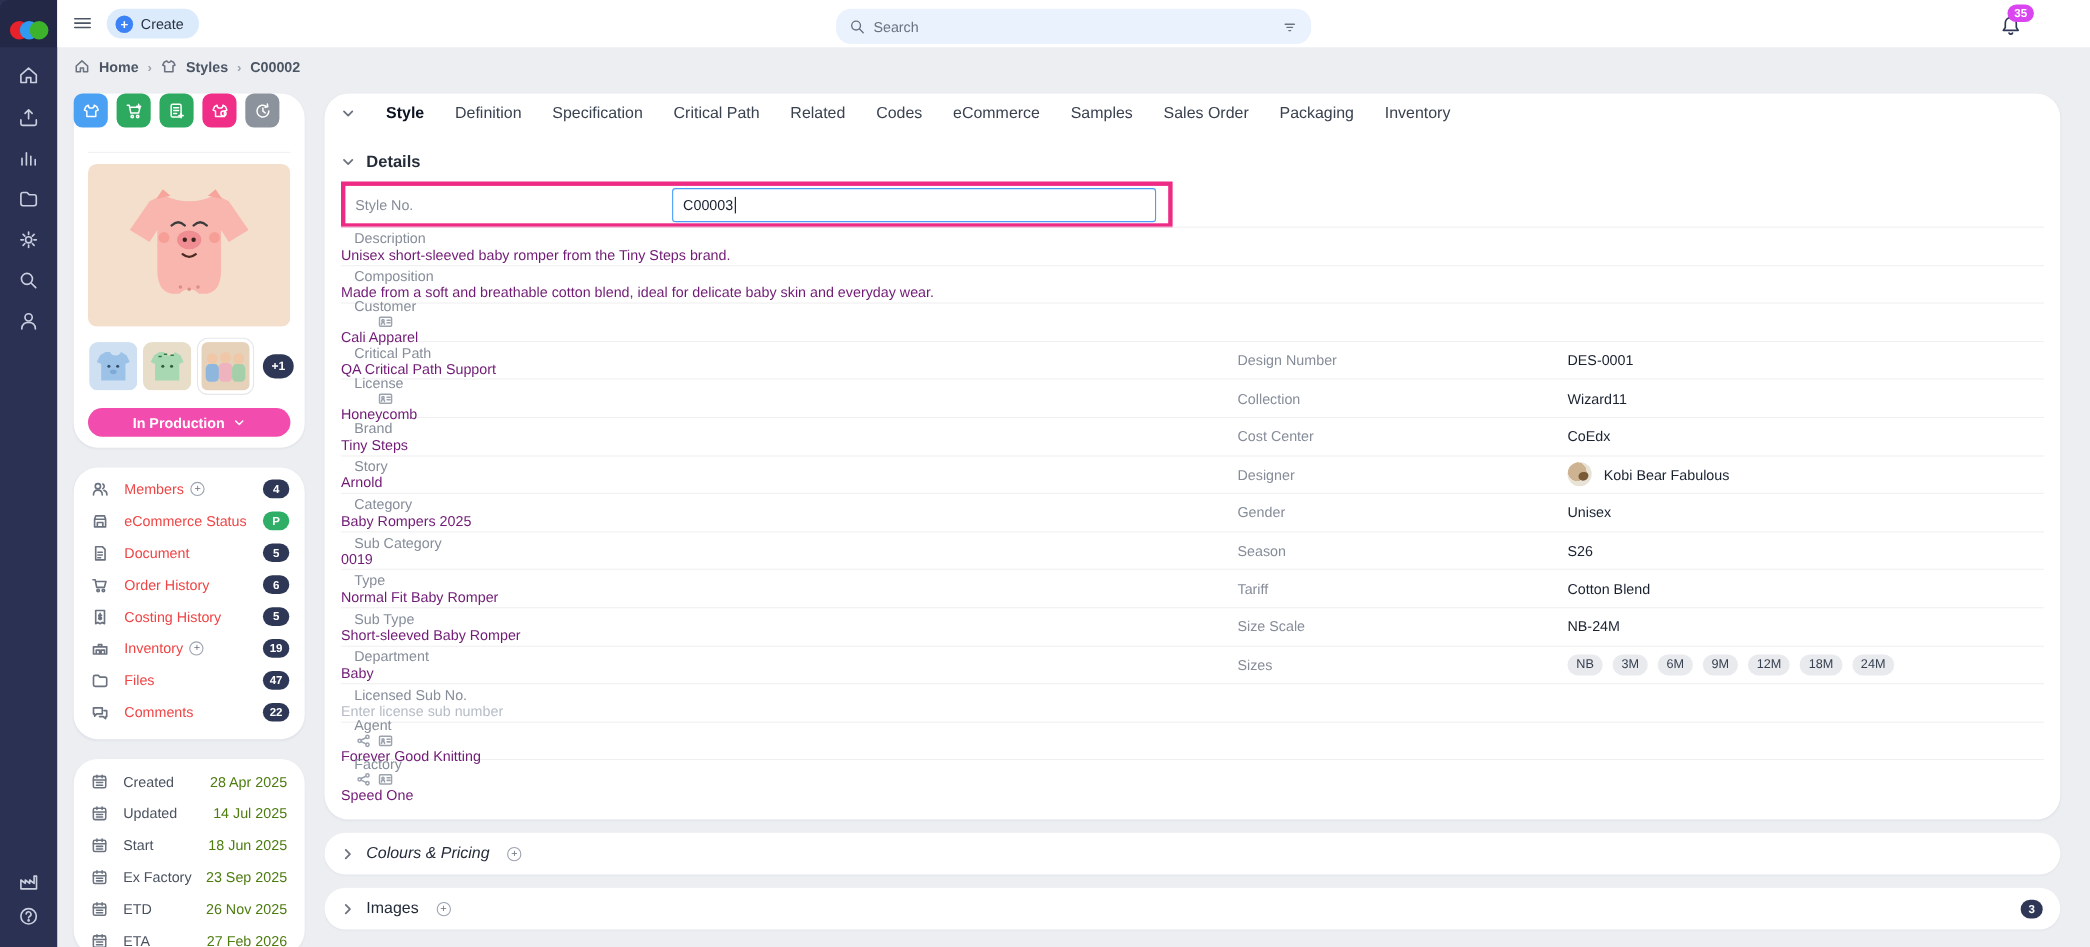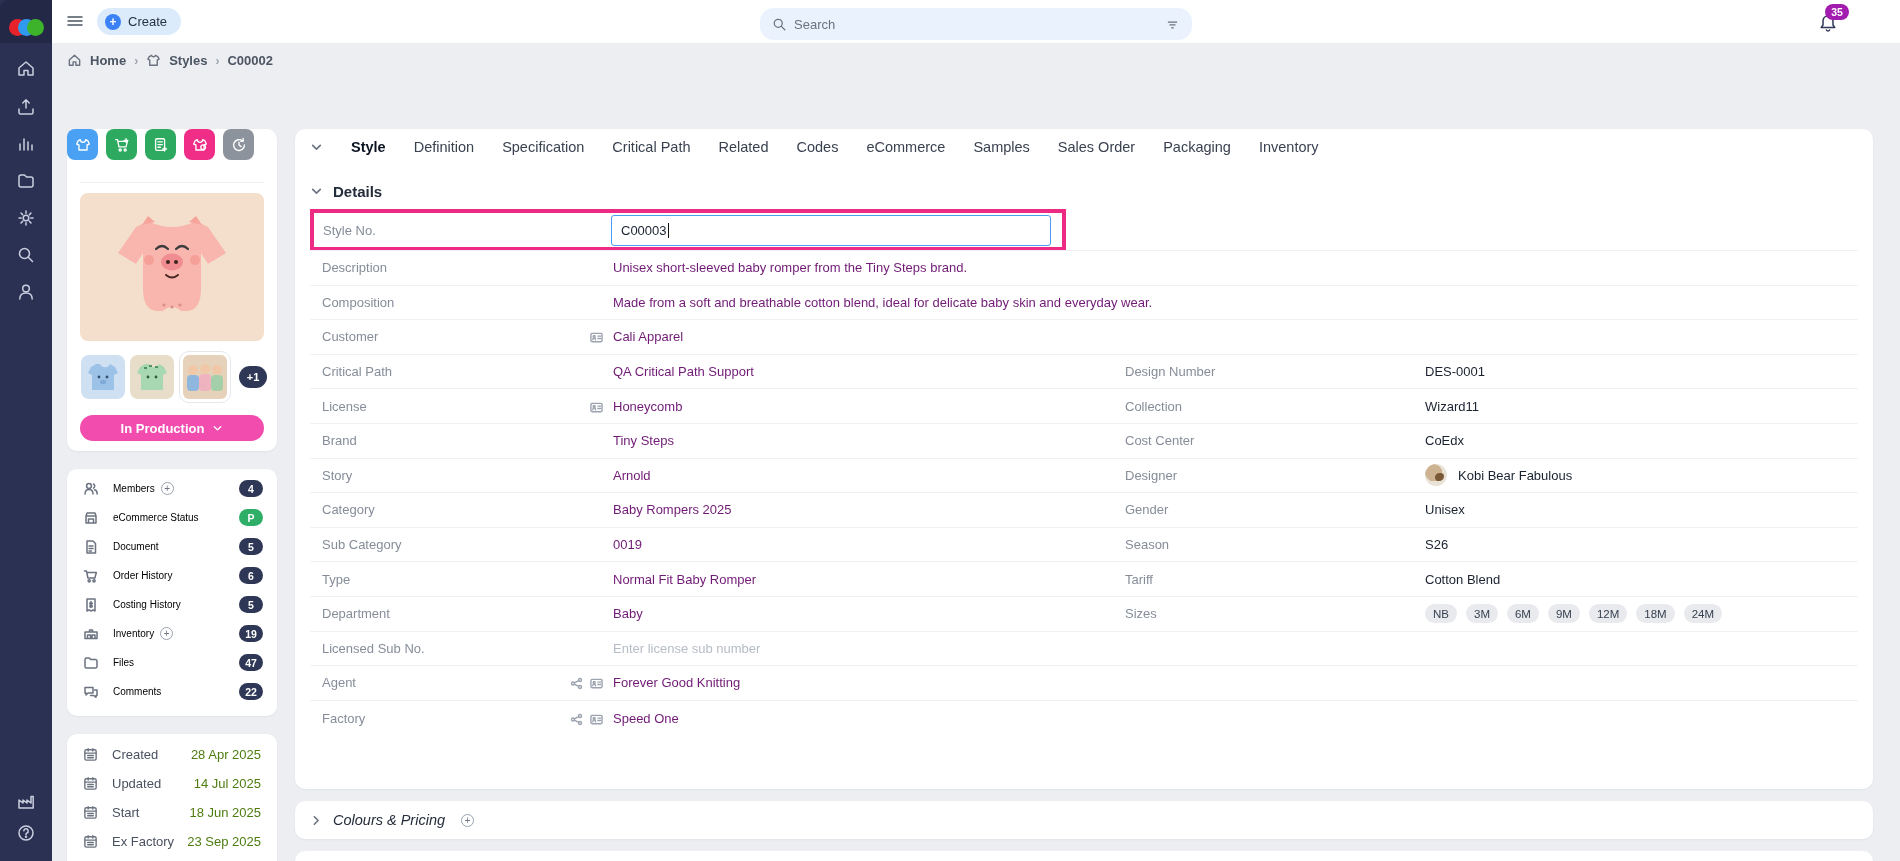--- a/index.html
+++ b/index.html
@@ -18,48 +18,48 @@
   .topbar { left:52px; top:0; right:0; height:43px; background:#ffffff; }
   .burger { left:14px; top:13px; width:18px; height:16px; color:#4b5563; cursor:pointer; }
   .create-btn { left:45px; top:8px; height:27px; padding:0 14px 0 8px; background:#dcebfc; border-radius:14px; display:flex; align-items:center; gap:7px; cursor:pointer; }
   .create-plus { width:16px; height:16px; border-radius:50%; background:#3b82f6; color:#fff; font-size:12px; font-weight:bold; display:flex; align-items:center; justify-content:center; line-height:1; }
   .create-lbl { font-size:13px; color:#273142; }
   .searchbar { left:708px; top:8px; width:432px; height:27px; background:#e9f2fd; border-radius:14px; display:flex; align-items:center; padding:16px 12px; gap:7px; }
   .searchbar input { border:none; outline:none; background:transparent; font-size:13px; color:#374151; flex:1; font-family:inherit; }
   .searchbar input::placeholder { color:#6b7280; }
   .search-ic, .filter-ic { width:15px; height:15px; color:#6b7280; flex:0 0 auto; }
   .bell-wrap { left:1765px; top:8px; width:30px; height:30px; color:#2e3756; cursor:pointer; }
-  .bell-badge { position:absolute; left:8px; top:-4px; min-width:24px; height:16px; background:#a21caf; color:#fff; border-radius:9px; font-size:10.5px; font-weight:bold; display:flex; align-items:center; justify-content:center; padding:0 4px; }
+  .bell-badge { position:absolute; left:8px; top:-4px; min-width:24px; height:16px; background:#d946ef; color:#fff; border-radius:9px; font-size:10.5px; font-weight:bold; display:flex; align-items:center; justify-content:center; padding:0 4px; }
 
   
   .crumbs { left:67px; top:53px; display:flex; align-items:center; gap:8px; font-size:13px; color:#4b5563;font-weight:bold; }
   .crumb-ic { width:15px; height:15px; color:#6b7280; }
   .crumb-sep { color:#9ca3af; font-size:12px; }
   .crumb-link { cursor:pointer; }
 
   
-  .card { position:absolute; background:#fff; border-radius:10px; box-shadow:0 1px 2px rgba(20,30,60,.05);margin-top:44px; }
+  .card { position:absolute; background:#fff; border-radius:22px; box-shadow:0 1px 2px rgba(20,30,60,.05); }
 
   
   .actions { left:13px; top:11px; display:flex; gap:8px; }
   .act-btn { width:31px; height:31px; border-radius:8px; display:flex; align-items:center; justify-content:center; color:#fff; cursor:pointer; }
   .act-btn svg { width:18px; height:18px; }
   .act-divider { left:13px; top:53px; width:184px; height:1px; background:#eef0f3; }
   .hero { left:13px; top:64px; width:184px; height:148px; border-radius:8px; overflow:hidden; cursor:pointer; }
   .thumbs { left:14px; top:222px; display:flex; align-items:center; }
   .thumb { width:44px; height:44px; border-radius:8px; overflow:hidden; margin-right:5px; cursor:pointer; }
   .thumb.sel { border:1px solid #e5e7eb; background:#fff; padding:3px; width:52px; height:52px; border-radius:10px; }
   .thumb.sel svg { border-radius:6px; }
   .more-badge { min-width:28px; height:22px; background:#2e3756; color:#fff; border-radius:11px; font-size:11px; font-weight:bold; display:flex; align-items:center; justify-content:center; margin-left:3px; cursor:pointer; }
   .status-btn { left:13px; top:286px; width:184px; height:26px; border-radius:13px; background:#f24caf; color:#fff; font-size:13px; font-weight:bold; display:flex; align-items:center; justify-content:center; gap:8px; cursor:pointer; }
   .status-btn svg { width:11px; height:11px; }
 
   .mrow { display:flex; align-items:center; height:29px; padding:0 14px 0 16px; cursor:pointer; }
   .mrow .mi { width:16px; height:16px; color:#6b7280; flex:0 0 auto; }
-  .mrow .ml { font-size:10px; color:#000000; margin-left:14px; }
+  .mrow .ml { font-size:13px; color:#ef4444; margin-left:14px; }
   .addc { width:13px; height:13px; border:1px solid #9ca3af; border-radius:50%; color:#6b7280; font-size:10px; line-height:11px; text-align:center; margin-left:6px; }
   .badge { margin-left:auto; min-width:24px; height:17px; background:#2e3756; color:#fff; border-radius:9px; font-size:10.5px; font-weight:bold; display:flex; align-items:center; justify-content:center; padding:0 6px; }
   .badge.green { background:#2fae68; }
 
   .drow { display:flex; align-items:center; height:29px; padding:0 16px; }
   .drow .mi { width:15px; height:15px; color:#6b7280; flex:0 0 auto; }
   .drow .dl { font-size:13px; color:#4a5260; margin-left:14px; }
   .drow .dv { margin-left:auto; font-size:13px; color:#4d7c0f; }
 
   
@@ -74,21 +74,21 @@
   .sec-title { font-size:15px; color:#242c3a; font-weight:bold; }
 
   .hl-row { position:absolute; left:15px; top:80px; width:756px; height:42px; border:4px solid #ed2b84; background:#fff; display:flex; align-items:center; }
   .hl-label { width:297px; padding-left:9px; font-size:13px; color:#868d99; }
   .style-input { width:440px; height:31px; border:1.5px solid #4a9df7; border-radius:3px; display:flex; align-items:center; padding-left:9px; font-size:13px; color:#1a2230; background:#fff; cursor:text; }
   .caret { display:inline-block; width:1px; height:15px; background:#111; margin-left:1px; animation:blink 1s steps(1) infinite; }
   @keyframes blink { 50% { opacity:0; } }
 
   .frows { position:absolute; left:15px; top:121px; width:1548px; border-top:1px solid #f0f0f2; }
   .frow { display:flex; align-items:center; height:34.6px; border-bottom:1px solid #f0f0f2; }
-  .lcol { width:755px; display:flex; align-items:flex-end; }
+  .lcol { width:755px; display:flex; align-items:flex-start;flex-direction:column; }
   .flabel { width:246px; padding-left:12px; font-size:13px; color:#868d99; }
   .ficons { width:57px; display:flex; justify-content:flex-end; align-items:center; gap:7px; padding-right:10px; color:#9ca3af; }
   .ficons svg { width:13px; height:13px; }
   .fvalue { flex:1; font-size:13px; color:#701a75; cursor:pointer; }
   .fvalue.placeholder { color:#b6bcc6; cursor:text; }
   .rcol { flex:1; display:flex; align-items:center; }
   .rlabel { width:360px; padding-left:60px; font-size:13px; color:#868d99; }
   .rvalue { flex:1; font-size:13px; color:#1a2230; display:flex; align-items:center; cursor:pointer; }
   .size-pill { height:19px; min-width:30px; padding:0 8px; background:#e9eaee; border-radius:10px; font-size:11.5px; color:#374151; display:flex; align-items:center; justify-content:center; margin-right:9px; }
   .designer-av { width:22px; height:22px; border-radius:50%; background:radial-gradient(circle at 40% 40%, #cdb391 0 45%, #e9e2d6 46% 100%); margin-right:11px; position:relative; overflow:hidden; }
@@ -535,20 +535,31 @@
     </div>
     <div class="frow">
       <div class="lcol">
         <span class="flabel">Type</span>
         <span class="ficons"></span>
         <span class="fvalue">Normal Fit Baby Romper</span>
       </div>
       <div class="rcol">
         <span class="rlabel">Tariff</span>
         <span class="rvalue">Cotton Blend</span>
+      </div>
+    </div>
+    <div class="frow">
+      <div class="lcol">
+        <span class="flabel">Sub Type</span>
+        <span class="ficons"></span>
+        <span class="fvalue">Short-sleeved Baby Romper</span>
+      </div>
+      <div class="rcol">
+        <span class="rlabel">Size Scale</span>
+        <span class="rvalue">NB-24M</span>
       </div>
     </div>
     <div class="frow">
       <div class="lcol">
         <span class="flabel">Department</span>
         <span class="ficons"></span>
         <span class="fvalue">Baby</span>
       </div>
       <div class="rcol">
         <span class="rlabel">Sizes</span>

